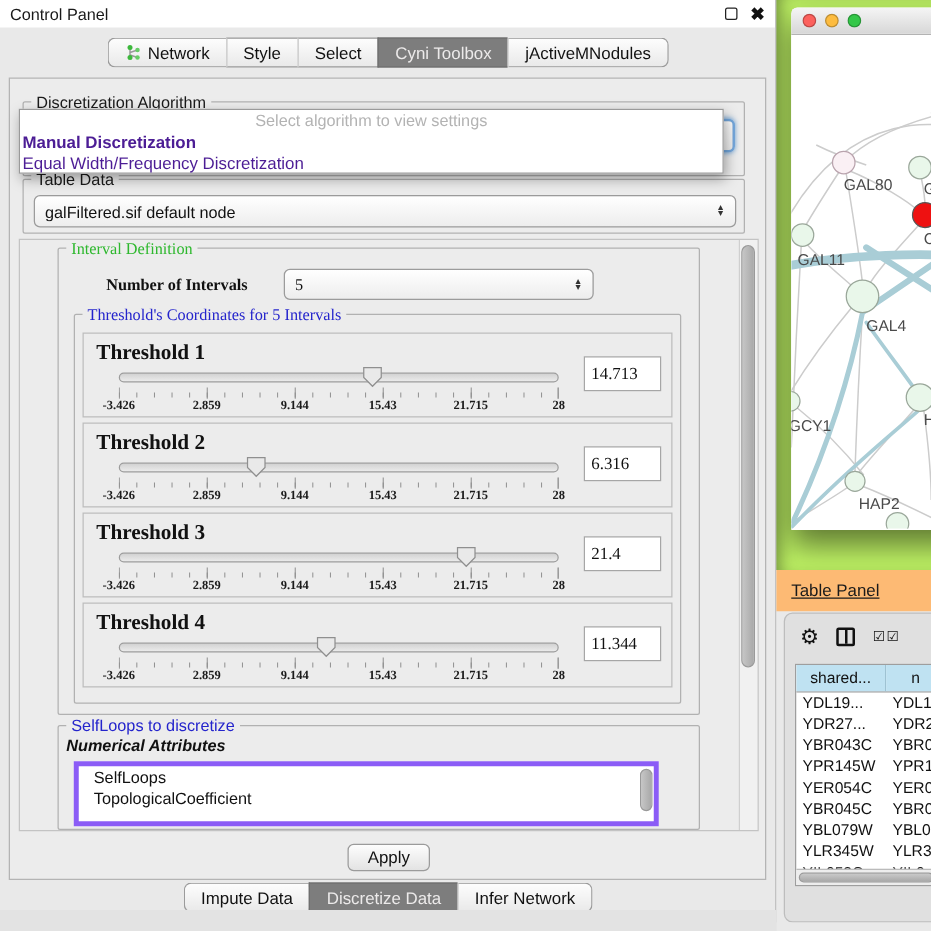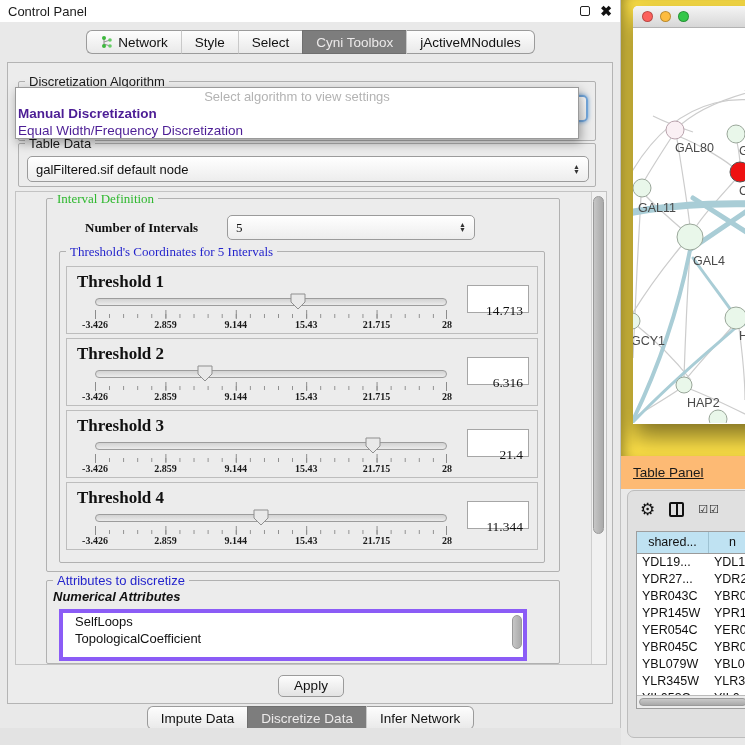--- a/index.html
+++ b/index.html
@@ -58,36 +58,36 @@
   .th-label { position:absolute; left:10px; top:5px; font-weight:bold; font-size:17px; }
   .track { position:absolute; left:28px; top:31px; width:352px; height:8px; border-radius:4px; background:linear-gradient(#d2d2d2,#ebebeb); border:1px solid #9c9c9c; cursor:default; }
   .thumb { position:absolute; top:-6px; margin-left:-8px; cursor:default; }
   .ticks { position:absolute; left:28px; top:43px; width:352px; height:9px; }
   .ticks .minor { position:absolute; left:0; right:0; top:4px; height:4px; background:linear-gradient(to right,#8c8c8c 0 1px,transparent 1px) 0 0/4% 100% repeat-x; }
   .ticks .major { position:absolute; left:0; right:0; top:0; height:9px; background:linear-gradient(to right,#8c8c8c 0 1px,transparent 1px) 0 0/20% 100% repeat-x; }
   .ticks .endtick { position:absolute; right:0; top:0; width:1px; height:9px; background:#8c8c8c; }
   .tlabels { position:absolute; left:28px; top:52px; width:352px; height:12px; font-size:10px; font-weight:bold; color:#1a1a1a; }
   .tlabels span { position:absolute; transform:translateX(-50%); white-space:nowrap; }
   .tl0{left:0%} .tl1{left:20%} .tl2{left:40%} .tl3{left:60%} .tl4{left:80%} .tl5{left:100%}
-  .val-box { position:absolute; right:8px; top:18px; width:62px; height:28px; background:#ffffff; border:1px solid #a6a6a6; font-size:13.5px; text-align:right; padding:12px 5px; line-height:26px; color:#111; }
+  .val-box { position:absolute; right:8px; top:18px; width:62px; height:28px; background:#ffffff; border:1px solid #a6a6a6; font-size:13.5px; text-align:left; padding:0 5px; line-height:26px; color:#111; }
 
   .attrs-group { left:30px; top:388px; width:514px; height:84px; }
   .attrs-label { position:absolute; left:6px; top:8px; font-weight:bold; font-size:13px;font-style:italic; }
   .attr-list { position:absolute; left:12px; top:28px; width:468px; height:52px; background:#ffffff; border:4px solid #8b5cf6; overflow:hidden; }
   .attr-item { height:17px; line-height:17px; padding-left:12px; font-size:13px; color:#111; cursor:default; }
   .list-vthumb { position:absolute; right:1px; top:2px; width:10px; height:34px; border-radius:5px; background:linear-gradient(to right,#c6c6c6,#a9a9a9); border:1px solid #9a9a9a; }
 
   .apply-btn { position:absolute; left:270px; top:612px; width:66px; height:22px; background:linear-gradient(#fdfdfd,#e3e3e3); border:1px solid #9b9b9b; border-radius:5px; font-size:13.5px; text-align:center; line-height:20px; cursor:default; }
 
   .bottom-tabbar { position:absolute; top:706px; left:0; width:621px; display:flex; justify-content:center; }
   .bottom-strip { position:absolute; top:728px; left:0; width:621px; height:17px; background:#e3e3e3; }
 
   
   .right-col { position:absolute; left:621px; top:0; width:124px; height:745px; overflow:hidden; }
-  .desktop { position:absolute; left:0; top:0; width:124px; height:456px; background:#fde047; box-shadow:inset 10px 0 14px -8px rgba(0,0,0,0.45); }
+  .desktop { position:absolute; left:0; top:0; width:124px; height:456px; background:#bef264; box-shadow:inset 10px 0 14px -8px rgba(0,0,0,0.45); }
   .net-window { position:absolute; left:12px; top:6px; width:200px; height:418px; background:#ffffff; border-radius:5px 5px 0 0; box-shadow:0 12px 24px rgba(0,0,0,0.5); }
   .titlebar { height:22px; background:linear-gradient(#f5f5f5,#d7d7d7); border-bottom:1px solid #b3b3b3; border-radius:5px 5px 0 0; display:flex; align-items:center; gap:7px; padding-left:9px; }
   .light { width:11px; height:11px; border-radius:50%; border:1px solid rgba(0,0,0,0.25); cursor:default; }
   .canvas { position:relative; width:200px; height:395px; overflow:hidden; background:#fff; }
   .canvas svg { position:absolute; left:0; top:0; }
   .canvas text { font-family:"Liberation Sans",sans-serif; font-size:12.5px; fill:#4a4a4a; }
 
   .tp-header { position:absolute; left:0; top:456px; width:124px; height:33px; background:#fdba74; line-height:33px; padding-left:12px; font-size:13.5px; color:#1a1a1a;text-decoration:underline; }
   .tpanel { position:absolute; left:6px; top:490px; width:132px; height:248px; background:#e0e0e0; border:1px solid #bdbdbd; border-radius:7px; }
   .tp-toolbar { position:absolute; left:0; top:0; height:36px; width:100%; display:flex; align-items:center; gap:14px; padding-left:12px; }
@@ -279,21 +279,21 @@
                 <span class="tl3">15.43</span>
                 <span class="tl4">21.715</span>
                 <span class="tl5">28</span>
               </div>
               <div class="val-box">11.344</div>
             </div>
           </div>
         </div>
 
         <div class="group attrs-group">
-          <span class="group-title t-blue">Attributes to discretize</span>
+          <span class="group-title t-blue">SelfLoops to discretize</span>
           <span class="attrs-label">Numerical Attributes</span>
           <div class="attr-list">
             <div class="attr-item">SelfLoops</div>
             <div class="attr-item">TopologicalCoefficient</div>
             <div class="list-vthumb"></div>
           </div>
         </div>
 
         <div class="vtrack">
           <div class="vthumb"></div>

